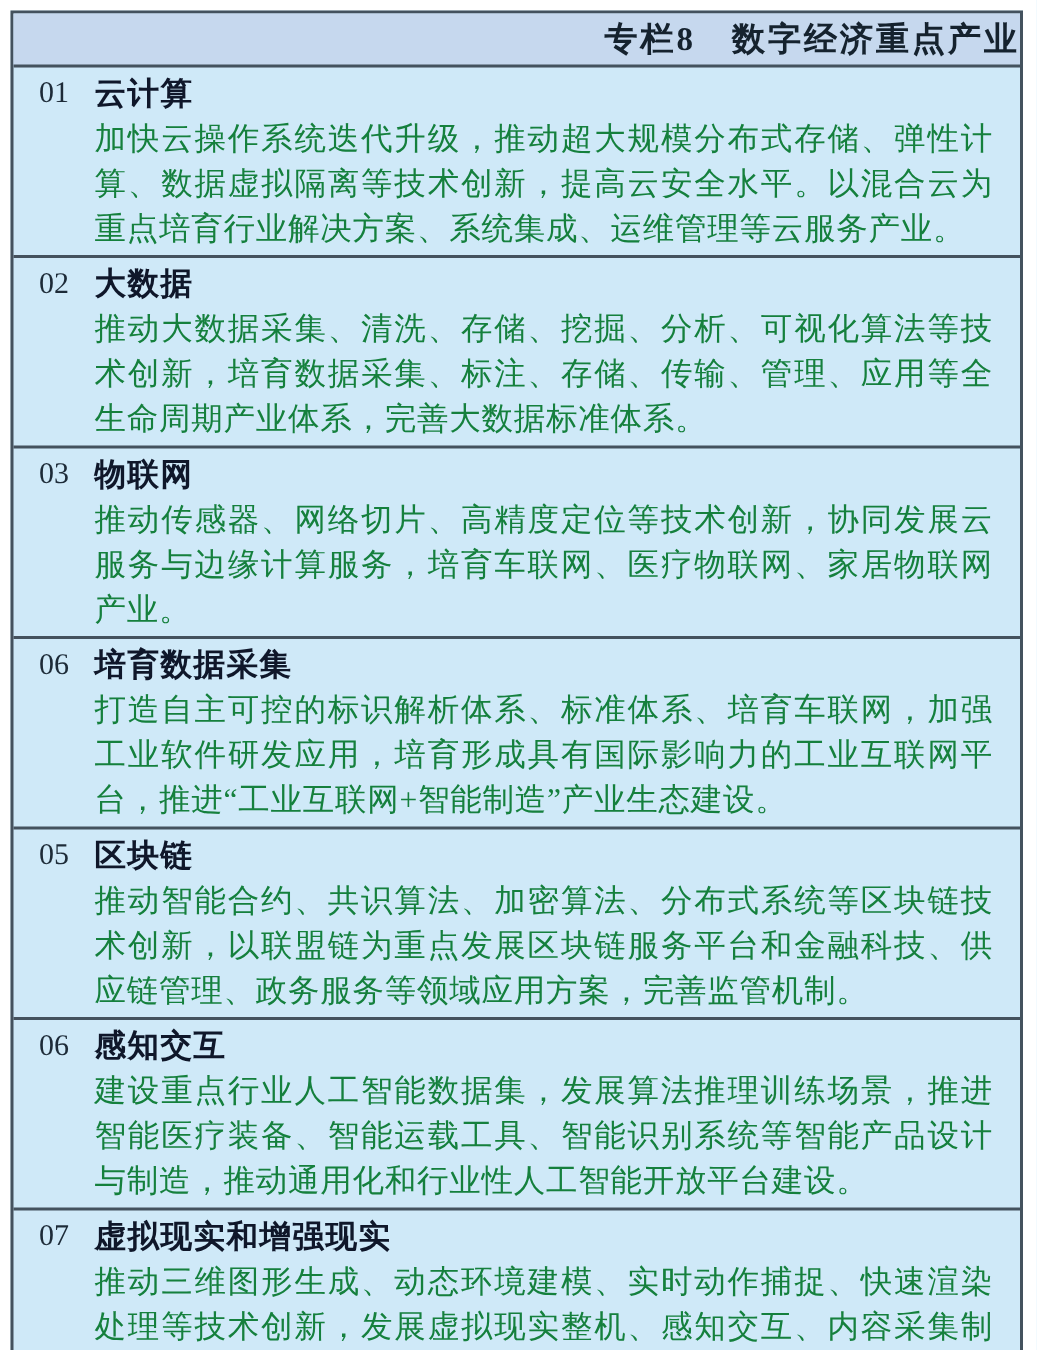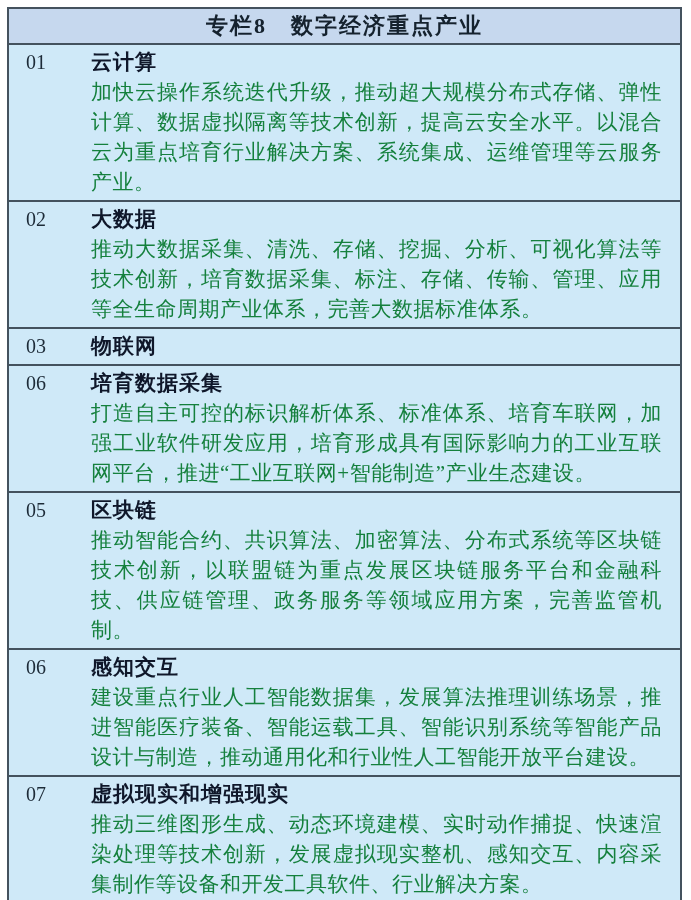--- a/index.html
+++ b/index.html
@@ -18,29 +18,29 @@
     width: 675px;
     border: 2px solid #44525e;
     background: #cfe9f8;
     box-sizing: border-box;
   }
   .panel-header {
     background: #c6d8ee;
     border-bottom: 2px solid #44525e;
     height: 34px;
     line-height: 34px;
-    text-align: center;
+    text-align: right;
     font-weight: bold;
     font-size: 22px;
     color: #15222e;
     letter-spacing: 2px;
   }
   .section {
     position: relative;
-    padding: 2px 18px 3px 82px;
+    padding: 2px 18px 3px 54px;
     border-bottom: 2px solid #44525e;
   }
   .section:last-child {
     border-bottom: none;
   }
   .section-number {
     position: absolute;
     left: 17px;
     top: 2px;
     font-size: 20px;
@@ -78,20 +78,21 @@
 
   <div class="section">
     <span class="section-number">02</span>
     <div class="section-heading">大数据</div>
     <div class="section-body">推动大数据采集、清洗、存储、挖掘、分析、可视化算法等技术创新，培育数据采集、标注、存储、传输、管理、应用等全生命周期产业体系，完善大数据标准体系。</div>
   </div>
 
   <div class="section">
     <span class="section-number">03</span>
     <div class="section-heading">物联网</div>
+    <div class="section-body">推动传感器、网络切片、高精度定位等技术创新，协同发展云服务与边缘计算服务，培育车联网、医疗物联网、家居物联网产业。</div>
   </div>
 
   <div class="section">
     <span class="section-number">06</span>
     <div class="section-heading">培育数据采集</div>
     <div class="section-body">打造自主可控的标识解析体系、标准体系、培育车联网，加强工业软件研发应用，培育形成具有国际影响力的工业互联网平台，推进“工业互联网+智能制造”产业生态建设。</div>
   </div>
 
   <div class="section">
     <span class="section-number">05</span>

